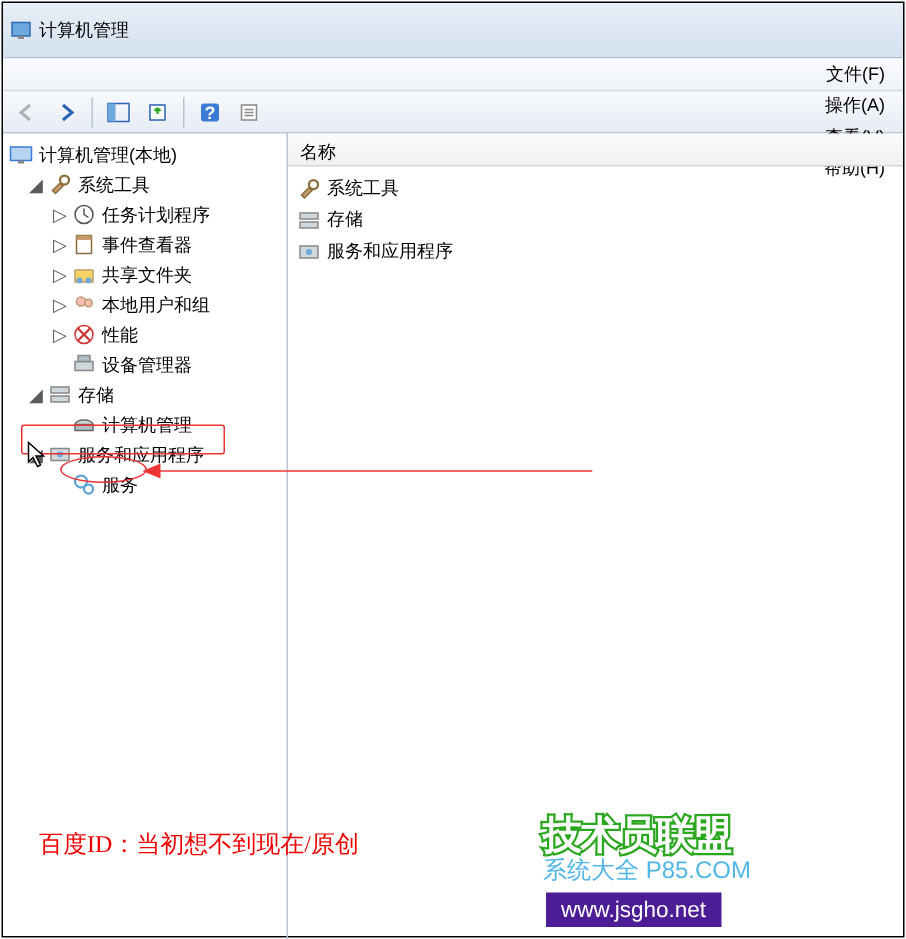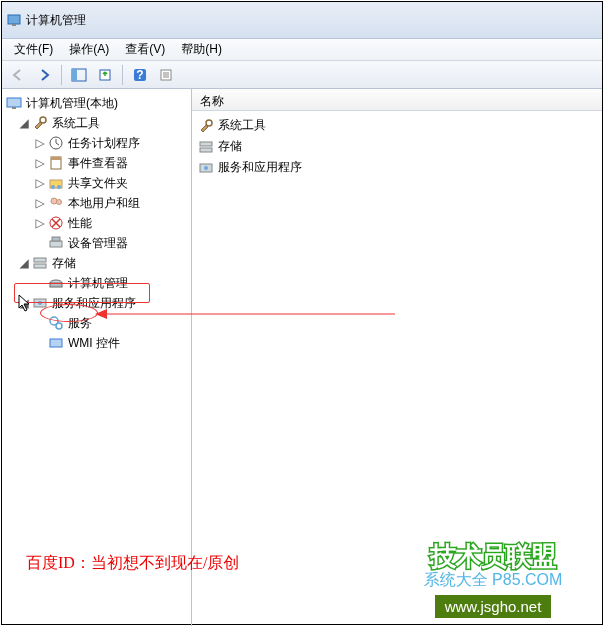--- a/index.html
+++ b/index.html
@@ -1,21 +1,21 @@
 <!DOCTYPE html>
 <html><head>
 <meta charset="utf-8">
 <style>
 * { margin: 0; padding: 0; box-sizing: border-box; font-family: "Microsoft YaHei", SimSun, Arial, sans-serif; font-size: 12px; }
 body { background: #fff; width: 604px; height: 626px; overflow: hidden; position: relative; }
 .window { border: 1px solid #000; width: 602px; height: 624px; margin: 1px; }
 .titlebar { height: 24px; background: linear-gradient(to bottom, #e8eef7 0%, #d5e1f0 100%); display: flex; align-items: center; padding: 18px 4px; border-bottom: 1px solid #b5c4d8; }
 .titlebar .ticon { width: 16px; height: 16px; margin-right: 4px; display: inline-flex; align-items: center; justify-content: center; }
 .titlebar .ttxt { color: #000; }
-.menubar { height: 22px; background: linear-gradient(to bottom, #fafbfd 0%, #eef2f7 100%); display: flex; align-items: flex-end; padding: 0 4px; border-bottom: 1px solid #d0d7e0; }
+.menubar { height: 22px; background: linear-gradient(to bottom, #fafbfd 0%, #eef2f7 100%); display: flex; align-items: flex-end; padding: 0 4px; border-bottom: 1px solid #d0d7e0; flex-direction: column; }
 .menubar .mitem { padding: 2px 8px; cursor: default; }
 .toolbar { height: 28px; background: linear-gradient(to bottom, #f7f9fc 0%, #e7ecf4 100%); display: flex; align-items: center; padding: 0 4px; border-bottom: 1px solid #b8c3d4; gap: 2px; }
 .tbtn { width: 24px; height: 22px; display: inline-flex; align-items: center; justify-content: center; border: 1px solid transparent; border-radius: 2px; }
 .tbtn.disabled { opacity: .4; }
 .tsep { width: 1px; height: 20px; background: #b8c3d4; margin: 0 3px; }
 .body { display: flex; height: calc(100% - 74px); }
 .left { width: 190px; border-right: 1px solid #b8c3d4; padding-top: 4px; overflow: hidden; }
 .right { flex: 1; display: flex; flex-direction: column; }
 .colhead { height: 22px; border-bottom: 1px solid #d0d7e0; display: flex; align-items: flex-end; padding: 0 8px; background: linear-gradient(to bottom,#fdfdfd,#f0f0f0); }
 .rlist { padding: 4px 6px; }
@@ -28,24 +28,24 @@
 .ticon2 { width: 16px; height: 16px; display: inline-flex; align-items: center; justify-content: center; }
 .tlabel { padding: 0 2px; }
 .lvl0 { padding-left: 4px; }
 .lvl1 { padding-left: 16px; }
 .lvl2 { padding-left: 32px; }
 .hl-box1 { position: absolute; border: 1px solid #e33; border-radius: 2px; pointer-events: none; }
 .hl-oval { position: absolute; border: 1px solid #e33; border-radius: 50%; pointer-events: none; }
 .red-arrow { position: absolute; pointer-events: none; }
 .cursor { position: absolute; pointer-events: none; }
 .ann-text { position: absolute; color: #e00; font-family: SimSun, serif; font-size: 16px; }
-.overlay-stack { position: absolute; right: 1px; bottom: 6px; width: 220px; text-align: center; pointer-events: none; }
+.overlay-stack { position: absolute; right: 22px; bottom: 6px; width: 220px; text-align: left; pointer-events: none; }
 .badge1 { font-weight: 900; font-size: 26px; color: #fff; -webkit-text-stroke: 3px #2aa61f; paint-order: stroke fill; letter-spacing: -1px; display: block; }
 .badge2 { font-size: 16px; color: #52b6e6; display: block; margin-top: -4px; }
-.badge3 { display: inline-block; background: #4d7c0f; color: #fff; font-size: 15px; padding: 3px 10px; margin-top: 2px; border: 2px solid #fff; border-radius: 2px; }
+.badge3 { display: inline-block; background: #4c1d95; color: #fff; font-size: 15px; padding: 3px 10px; margin-top: 2px; border: 2px solid #fff; border-radius: 2px; }
 </style>
 </head>
 <body>
 
 <div class="window">
   <div class="titlebar">
     <span class="ticon">
       <svg width="14" height="14" viewBox="0 0 14 14">
           <rect x="1" y="2" width="12" height="9" fill="#6fa8dc" stroke="#2b6cb0"></rect>
           <rect x="5" y="11" width="4" height="2" fill="#888"></rect>
@@ -240,31 +240,20 @@
         <li>
             <div class="trow lvl2">
             <span class="expander">&nbsp;</span>
             <span class="ticon2">
                 <svg width="16" height="16" viewBox="0 0 16 16">
                   <circle cx="6" cy="6" r="4" fill="none" stroke="#5ea3d6" stroke-width="1.5"></circle>
                   <circle cx="11" cy="11" r="3" fill="none" stroke="#5ea3d6" stroke-width="1.5"></circle>
                 </svg>
               </span>
             <span class="tlabel">服务</span>
-        </div>
-          </li>
-        <li>
-            <div class="trow lvl2">
-            <span class="expander">&nbsp;</span>
-            <span class="ticon2">
-                <svg width="16" height="16" viewBox="0 0 16 16">
-                  <rect x="2" y="4" width="12" height="8" fill="#b7d3f2" stroke="#3a7bd5"></rect>
-                </svg>
-              </span>
-            <span class="tlabel">WMI 控件</span>
         </div>
           </li>
       </ul>
     </div>
 
     <div class="right">
       <div class="colhead">
           <span>名称</span>
         </div>
       <div class="rlist">

